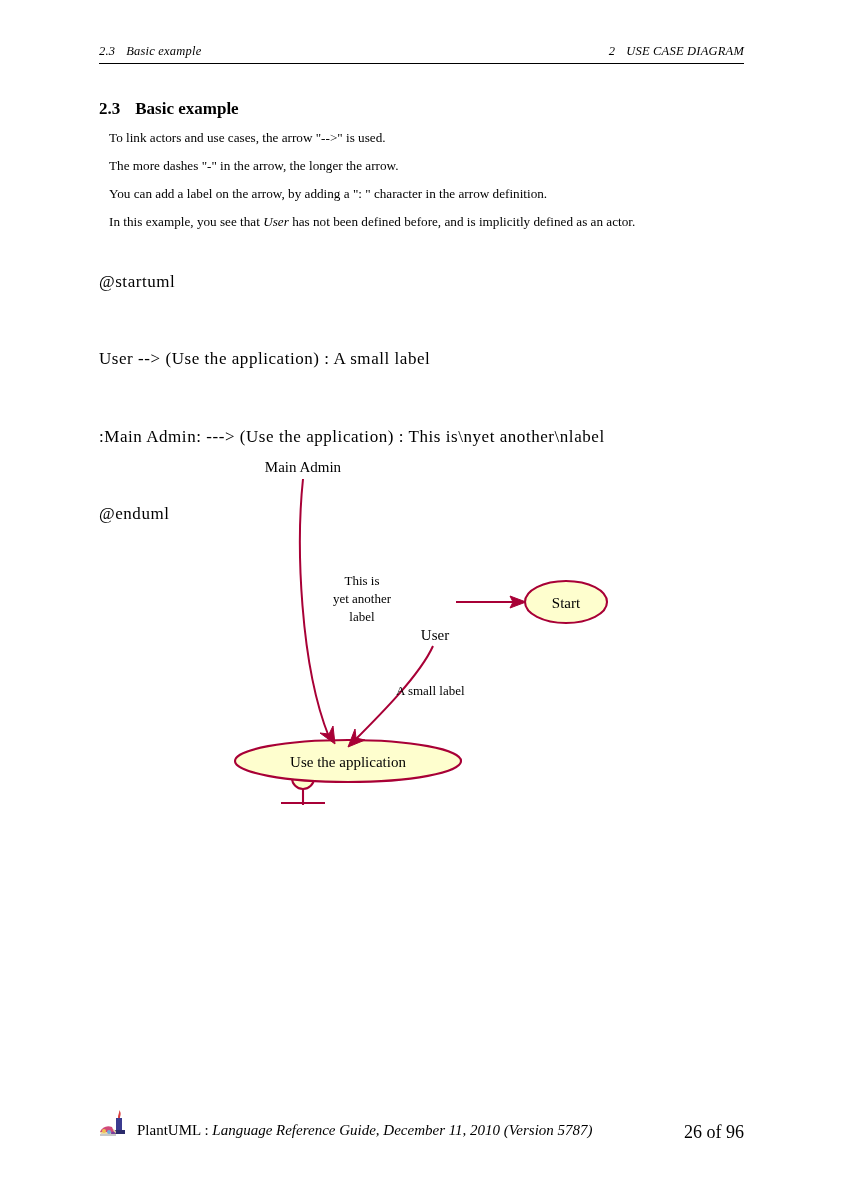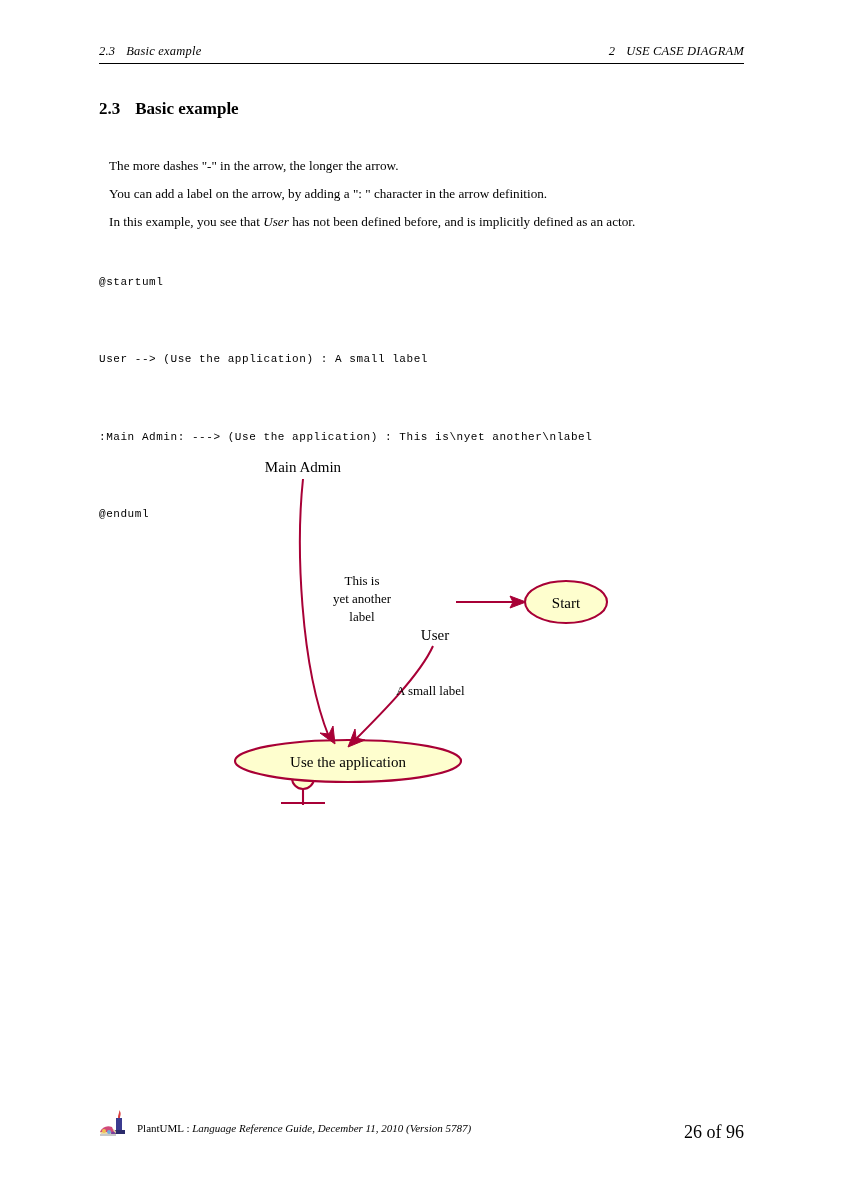--- a/index.html
+++ b/index.html
@@ -79,22 +79,22 @@
   #par-0 { top: 130px; }
   #par-1 { top: 158px; }
   #par-2 { top: 186px; }
   #par-3 { top: 214px; }
 
   
   #code-block {
     position: absolute;
     left: 99px;
     top: 250px;
-    font-family: Liberation Mono, monospace;
-    font-size: 11px;
+    font-family: Liberation Serif, serif;
+    font-size: 17px;
     line-height: 12.9px;
     white-space: pre;
     letter-spacing: 0.55px;
     color: #000;
   }
   #code-block .code-line { display: block; min-height: 12.9px; }
   #code-block .code-line.blank { color: transparent; }
 
   
   #uml-diagram {
@@ -121,21 +121,21 @@
     position: absolute;
     left: 99px;
     top: 1118px;
     width: 645px;
     height: 30px;
   }
   #page-footer .foot-text {
     position: absolute;
     left: 38px;
     top: 4px;
-    font-size: 11px;
+    font-size: 15px;
     white-space: nowrap;
   }
   #page-footer .foot-text .plain { font-style: normal; }
   #page-footer .foot-text .ital { font-style: italic; }
   #page-footer .foot-page {
     position: absolute;
     right: 0;
     top: 4px;
     font-size: 18px;
     white-space: nowrap;
@@ -160,20 +160,23 @@
     <div class="hdr-right">
       <span class="hdr-num">2</span><span>USE CASE DIAGRAM</span>
     </div>
     <div class="rule"></div>
   </div>
 
   <div id="section-heading">
     <span class="sec-num">2.3</span><span>Basic example</span>
   </div>
 
+  <div class="body-par" id="par-0">
+    <span>To link actors and use cases, the arrow "--&gt;" is used.</span><span class="em"></span><span></span>
+  </div>
   <div class="body-par" id="par-1">
     <span>The more dashes "-" in the arrow, the longer the arrow.</span><span class="em"></span><span></span>
   </div>
   <div class="body-par" id="par-3">
     <span>In this example, you see that </span><span class="em">User</span><span> has not been defined before, and is implicitly defined as an actor.</span>
   </div>
   <div class="body-par" id="par-2">
     <span>You can add a label on the arrow, by adding a ": " character in the arrow definition.</span><span class="em"></span><span></span>
   </div>
 

